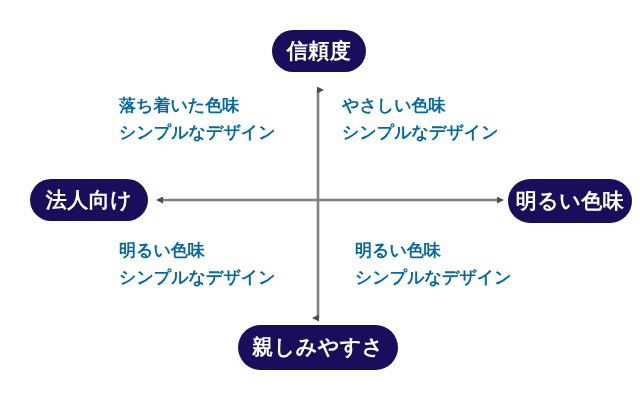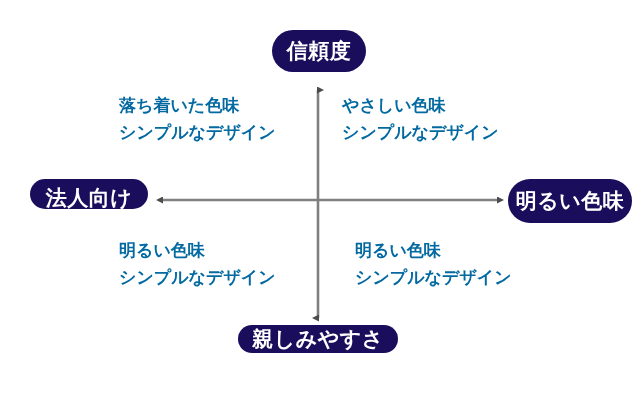--- a/index.html
+++ b/index.html
@@ -44,23 +44,23 @@
     line-height: 1;
     white-space: nowrap;
     box-sizing: border-box;
   }
   .pill span {
     display: block;
     transform: translateY(-0.5px);
   }
 
   #pill-top    { left: 272px; top: 30px;  width: 94px;  height: 42px; }
-  #pill-left   { left: 30px;  top: 179px; width: 118px; height: 30px; align-items: flex-end; }
+  #pill-left   { left: 30px;  top: 179px; width: 118px; height: 42px; }
   #pill-right  { left: 508px; top: 179px; width: 124px; height: 44px; }
-  #pill-bottom { left: 238px; top: 325px; width: 160px; height: 28px; }
+  #pill-bottom { left: 238px; top: 325px; width: 160px; height: 45px; }
 
   
   .quad {
     position: absolute;
     color: #0369a1;
     font-weight: 700;
     font-size: 17px;
     line-height: 27px;
     white-space: nowrap;
   }

